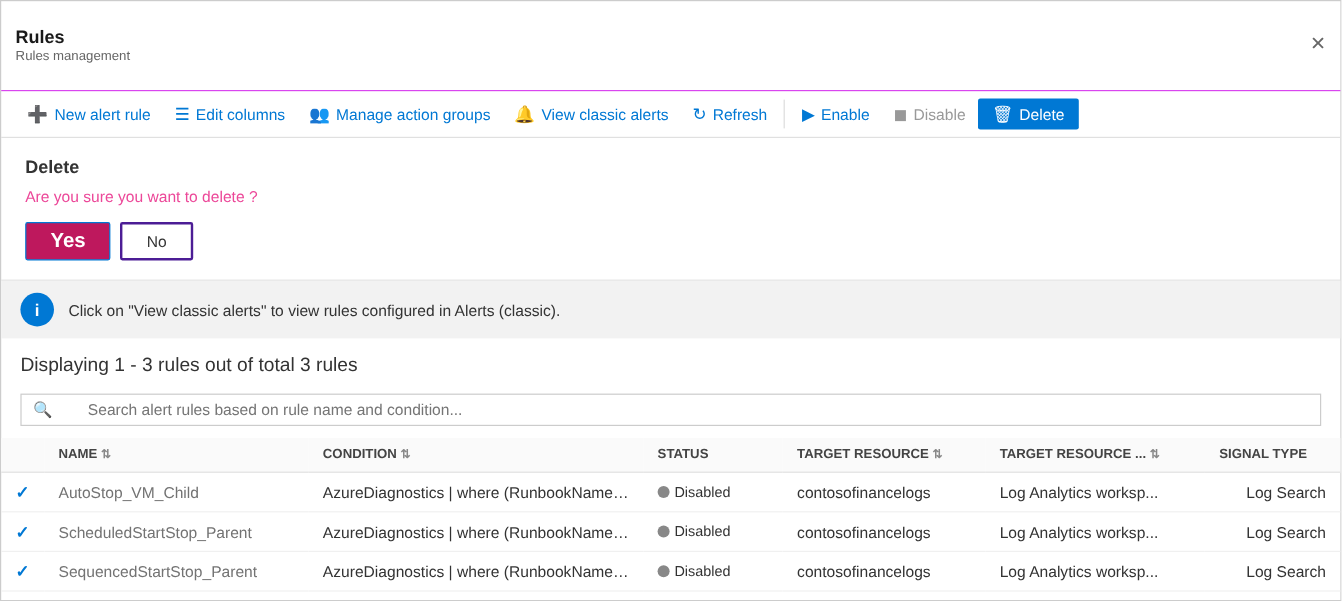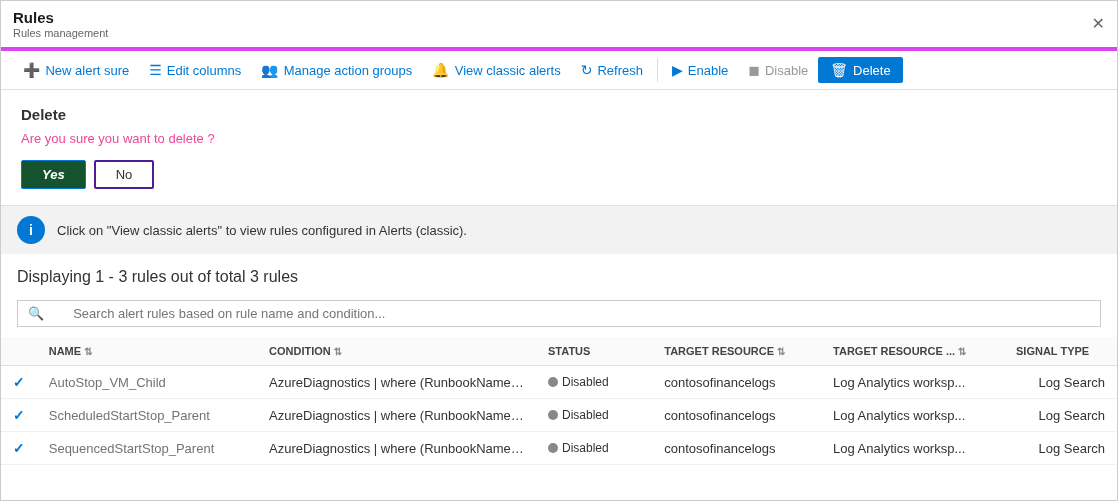--- a/index.html
+++ b/index.html
@@ -1,38 +1,38 @@
 <!DOCTYPE html>
 <html><head>
   <meta charset="utf-8">
   <style>
     * { box-sizing: border-box; margin: 0; padding: 0; }
     body { font-family: 'Segoe UI', sans-serif; font-size: 13px; color: #333; background: #fff; width: 1118px; }
     
     .window { border: 1px solid #ccc; background: #fff; width: 1118px; min-height: 501px; }
     
-    .title-bar { display: flex; align-items: center; justify-content: space-between; padding: 8px 12px; border-bottom: 4px solid #d946ef; }
+    .title-bar { display: flex; align-items: center; justify-content: space-between; padding: 22px 12px; border-bottom: 1px solid #d946ef; }
     .title-left { display: flex; flex-direction: column; }
     .title-main { font-size: 15px; font-weight: 600; color: #1a1a1a; }
     .title-sub { font-size: 11px; color: #666; margin-top: 1px; }
     .close-btn { cursor: pointer; font-size: 16px; color: #666; background: none; border: none; line-height: 1; }
     
     .toolbar { display: flex; align-items: center; padding: 6px 12px; border-bottom: 1px solid #e0e0e0; gap: 0; flex-wrap: nowrap; }
     .toolbar-btn { display: flex; align-items: center; gap: 5px; padding: 5px 10px; cursor: pointer; font-size: 13px; color: #0078d4; background: none; border: none; white-space: nowrap; }
     .toolbar-btn .icon { font-size: 14px; }
     .toolbar-separator { width: 1px; height: 24px; background: #ddd; margin: 0 4px; }
     .toolbar-btn.delete-active { background: #0078d4; color: #fff; padding: 5px 12px; border-radius: 2px; }
     .toolbar-btn.delete-active .icon { color: #fff; }
     .toolbar-btn.disabled-btn { color: #999; }
     
     .delete-panel { padding: 16px 20px; border-bottom: 1px solid #e0e0e0; }
     .delete-title { font-size: 15px; font-weight: 600; margin-bottom: 8px; }
     .delete-question { font-size: 13px; color: #ec4899; margin-bottom: 14px; }
     .delete-actions { display: flex; gap: 8px; }
-    .btn-yes { background: #14532d; color: #fff; border: 1px solid #0078d4; padding: 5px 20px; cursor: pointer; font-size: 13px; font-weight: 600; border-radius: 2px; font-style: italic; }
+    .btn-yes { background: #be185d; color: #fff; border: 1px solid #0078d4; padding: 5px 20px; cursor: pointer; font-size: 17px; font-weight: 600; border-radius: 2px; }
     .btn-no { background: #fff; color: #333; border: 2px solid #4c1d95; padding: 5px 20px; cursor: pointer; font-size: 13px; border-radius: 2px; }
     
     .info-banner { display: flex; align-items: center; gap: 12px; background: #f2f2f2; padding: 10px 16px; margin: 0; }
     .info-icon { width: 28px; height: 28px; background: #0078d4; border-radius: 50%; display: flex; align-items: center; justify-content: center; color: #fff; font-weight: 700; font-size: 14px; flex-shrink: 0; }
     .info-text { font-size: 13px; color: #333; }
     
     .summary-bar { padding: 14px 16px 8px; font-size: 16px; color: #333; font-weight: 400; }
     
     .search-bar { padding: 6px 16px 10px; }
     .search-input-wrap { display: flex; align-items: center; border: 1px solid #ccc; padding: 5px 10px; gap: 6px; background: #fff; }
@@ -67,21 +67,21 @@
     <div class="title-left">
       <span class="title-main">Rules</span>
       <span class="title-sub">Rules management</span>
     </div>
     <button class="close-btn">✕</button>
   </div>
 
   <div class="toolbar">
     <button class="toolbar-btn">
       <span class="icon">➕</span>
-      <span>New alert sure</span>
+      <span>New alert rule</span>
     </button>
     <button class="toolbar-btn">
       <span class="icon">☰</span>
       <span>Edit columns</span>
     </button>
     <button class="toolbar-btn">
       <span class="icon">👥</span>
       <span>Manage action groups</span>
     </button>
     <button class="toolbar-btn">

